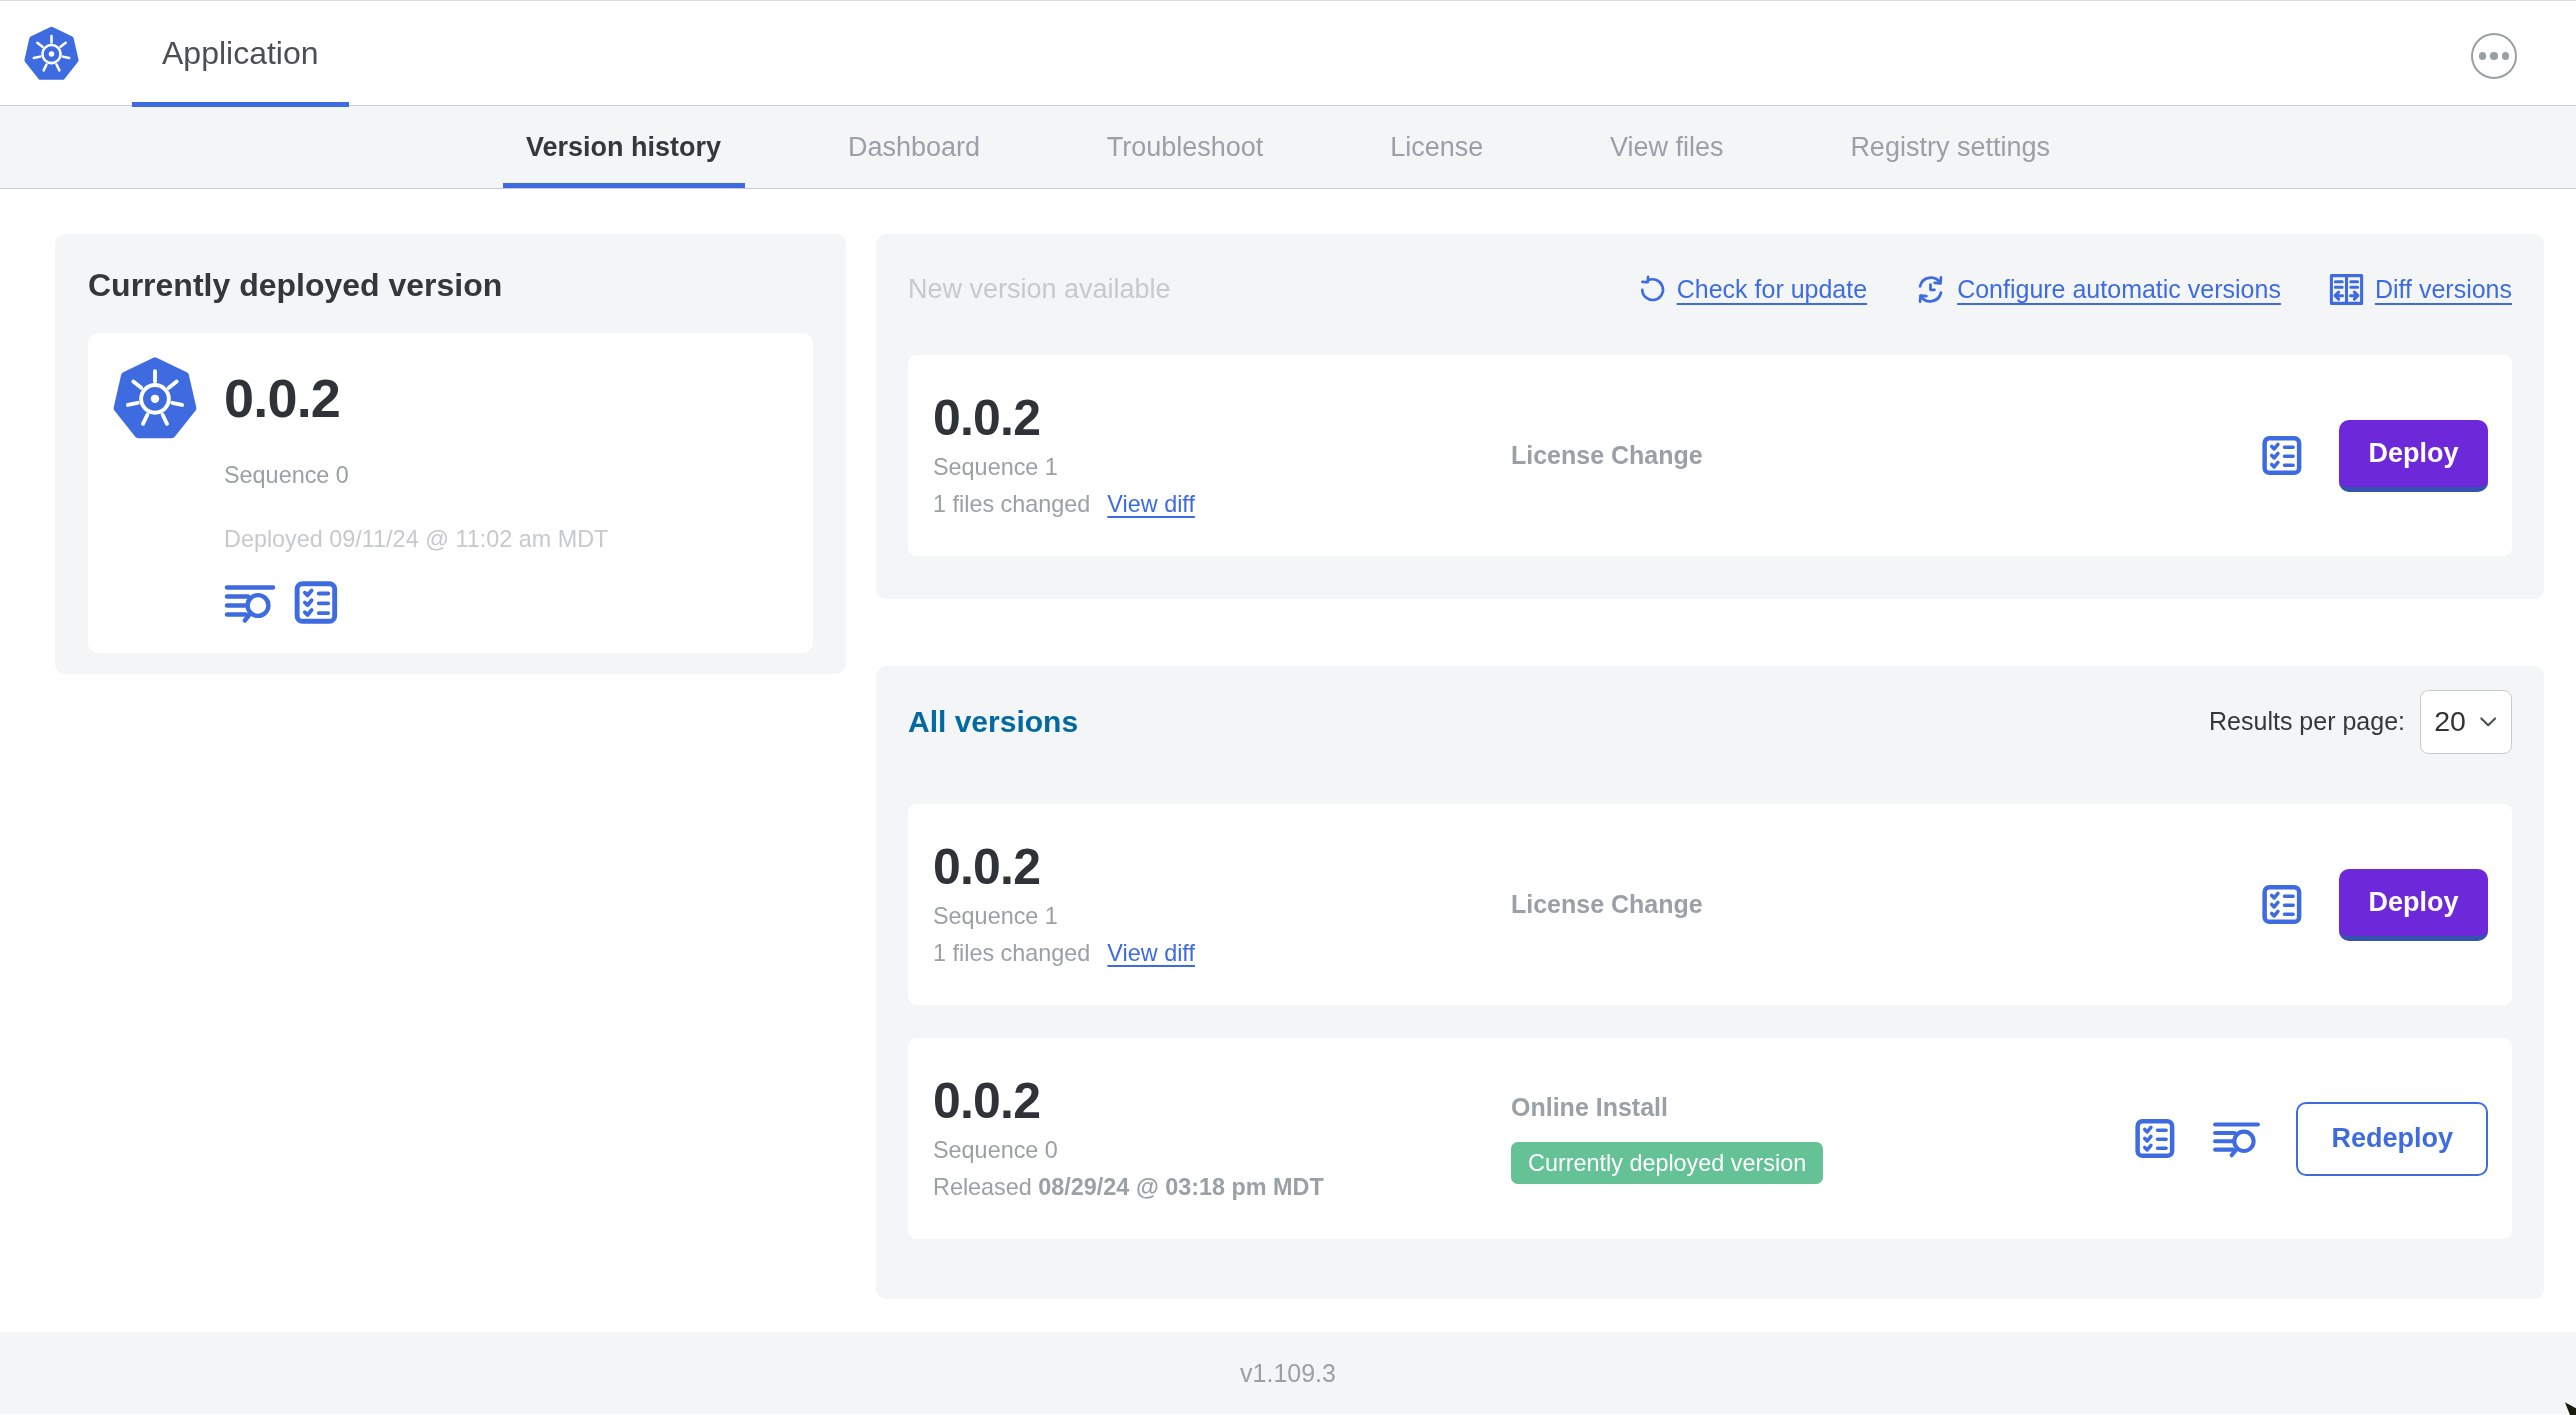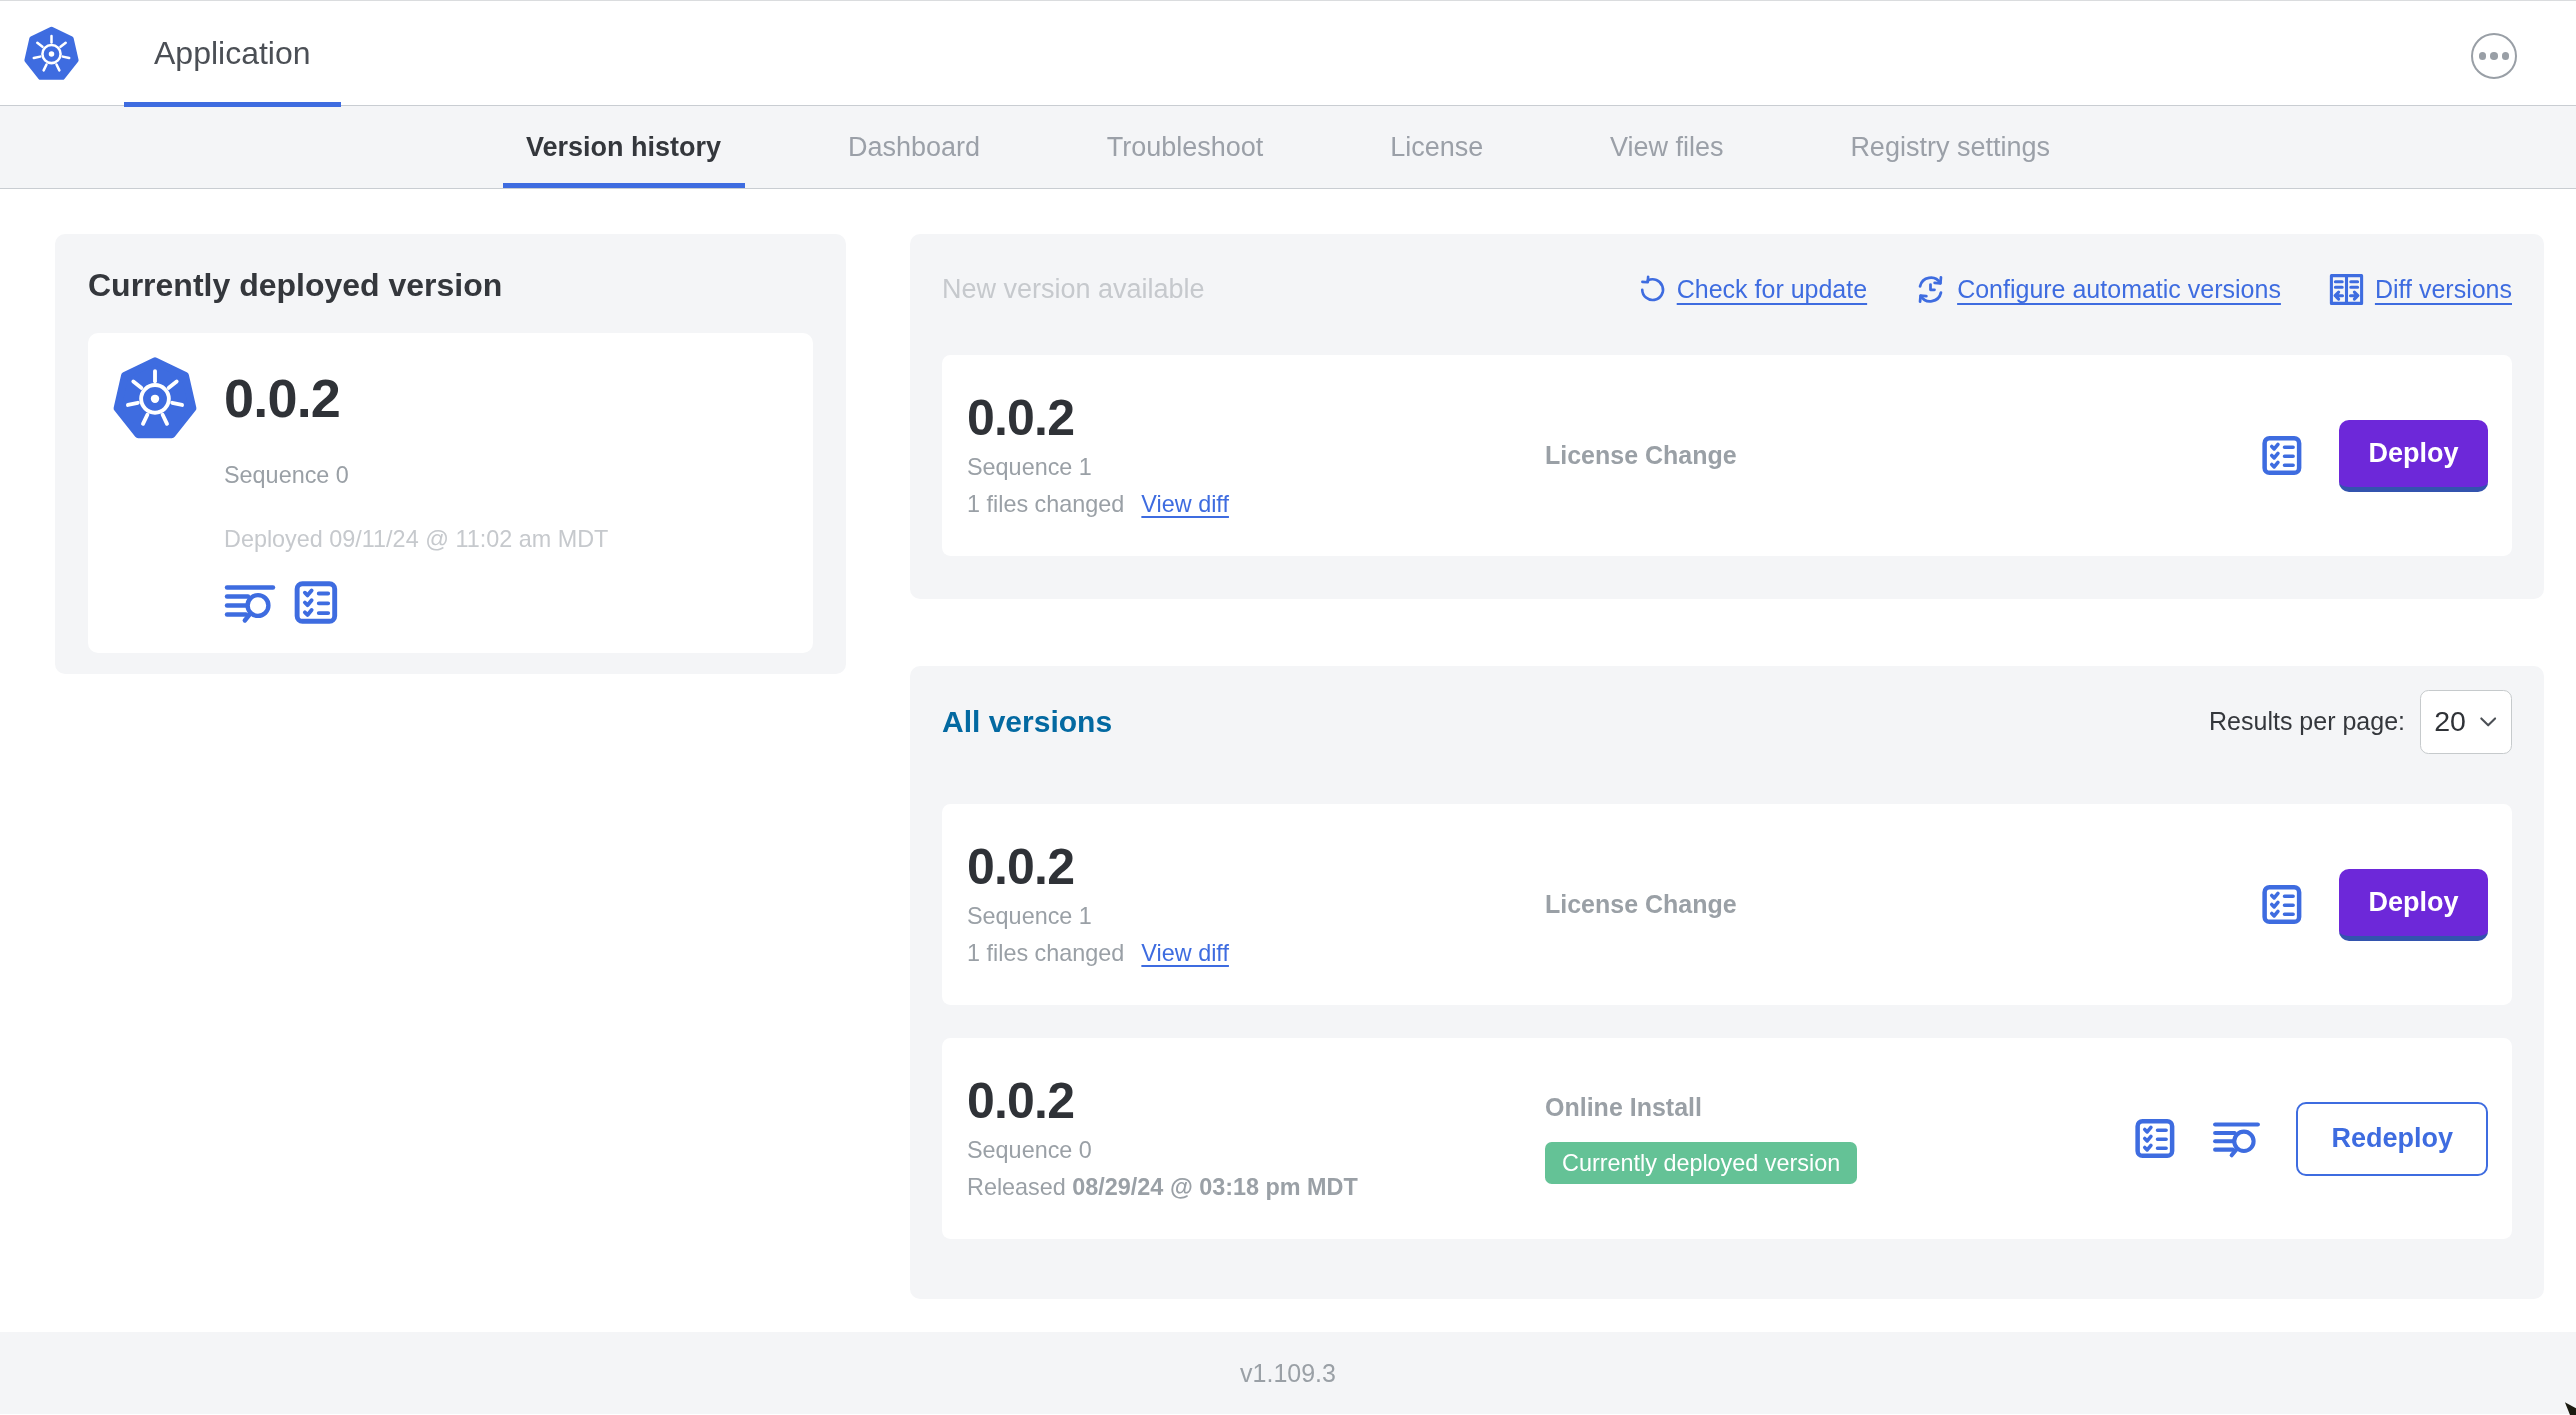--- a/index.html
+++ b/index.html
@@ -6,35 +6,35 @@
   body{
     width:2576px;height:1415px;overflow:hidden;background:#fff;
     font-family:"Liberation Sans",sans-serif;color:#34373c;
     -webkit-font-smoothing:antialiased;
   }
   .page{width:2576px;height:1415px;position:relative;border-top:1.7px solid #dadcde;box-sizing:border-box;overflow:hidden;}
 
   
   .header{position:relative;height:104px;background:#fff;border-bottom:1.7px solid #c9cdd2;}
   .app-logo{position:absolute;left:24px;top:25px;width:55px;height:55px;}
-  .app-tab{position:absolute;left:124px;top:0;height:104px;display:flex;align-items:center;padding:0 30px;cursor:pointer;}
+  .app-tab{position:absolute;left:132px;top:0;height:104px;display:flex;align-items:center;padding:0 30px;cursor:pointer;}
   .app-tab .app-title{font-size:32px;font-weight:500;color:#4b4f55;}
   .app-tab::after{content:"";position:absolute;left:0;right:0;bottom:-1.7px;height:5px;background:#3e6ce0;}
   .more-btn{position:absolute;right:59px;top:32px;width:42px;height:42px;border-radius:50%;
     border:2.5px solid #999fa6;background:#fff;display:flex;align-items:center;justify-content:center;gap:4.2px;cursor:pointer;}
   .more-btn i{width:7.5px;height:7.5px;border-radius:50%;background:#999fa6;display:block;}
 
   
   .nav{height:82px;background:#f4f5f7;border-bottom:1.7px solid #c9cdd2;display:flex;justify-content:center;align-items:stretch;gap:80px;}
   .tab{position:relative;display:flex;align-items:center;padding:0 23.4px;font-size:27px;color:#9ba0a8;cursor:pointer;white-space:nowrap;}
   .tab.active{color:#34373c;font-weight:600;}
   .tab.active::after{content:"";position:absolute;left:0;right:0;bottom:0;height:5px;background:#3e6ce0;}
 
   
-  .main{display:flex;align-items:flex-start;padding:45px 32px 33px 55px;gap:64px;box-sizing:border-box;}
+  .main{display:flex;align-items:flex-start;padding:45px 32px 33px 55px;gap:30px;box-sizing:border-box;}
   .gray-card{background:#f4f5f7;border-radius:10px;box-sizing:border-box;}
 
   
   .deployed-panel{width:791px;height:440px;padding:33px;flex:0 0 auto;}
   .panel-h{font-size:32px;font-weight:700;color:#34373c;}
   .deployed-card{background:#fff;border-radius:10px;margin-top:28.5px;padding:23.4px 25px 25px;height:320px;box-sizing:border-box;}
   .deployed-top{display:flex;align-items:center;gap:27px;}
   .k8s-md{width:84px;height:84px;flex:0 0 auto;}
   .ver-xl{font-size:54px;font-weight:700;color:#2f3237;letter-spacing:-0.8px;}
   .deployed-info{margin-left:111px;}

